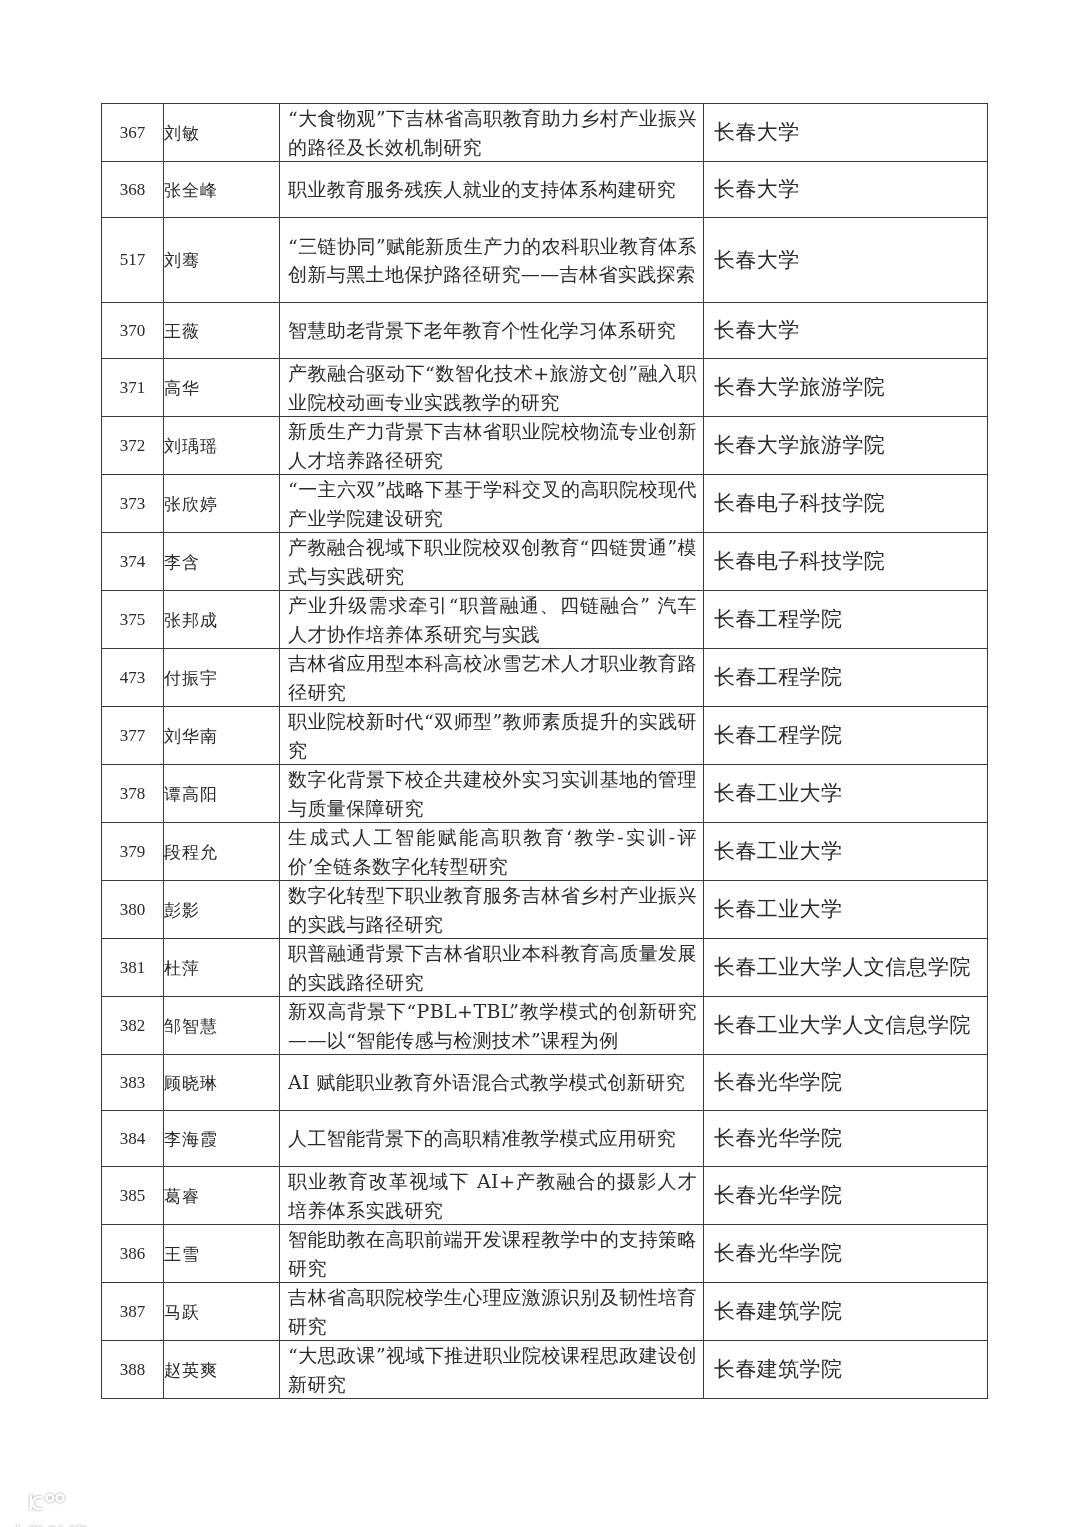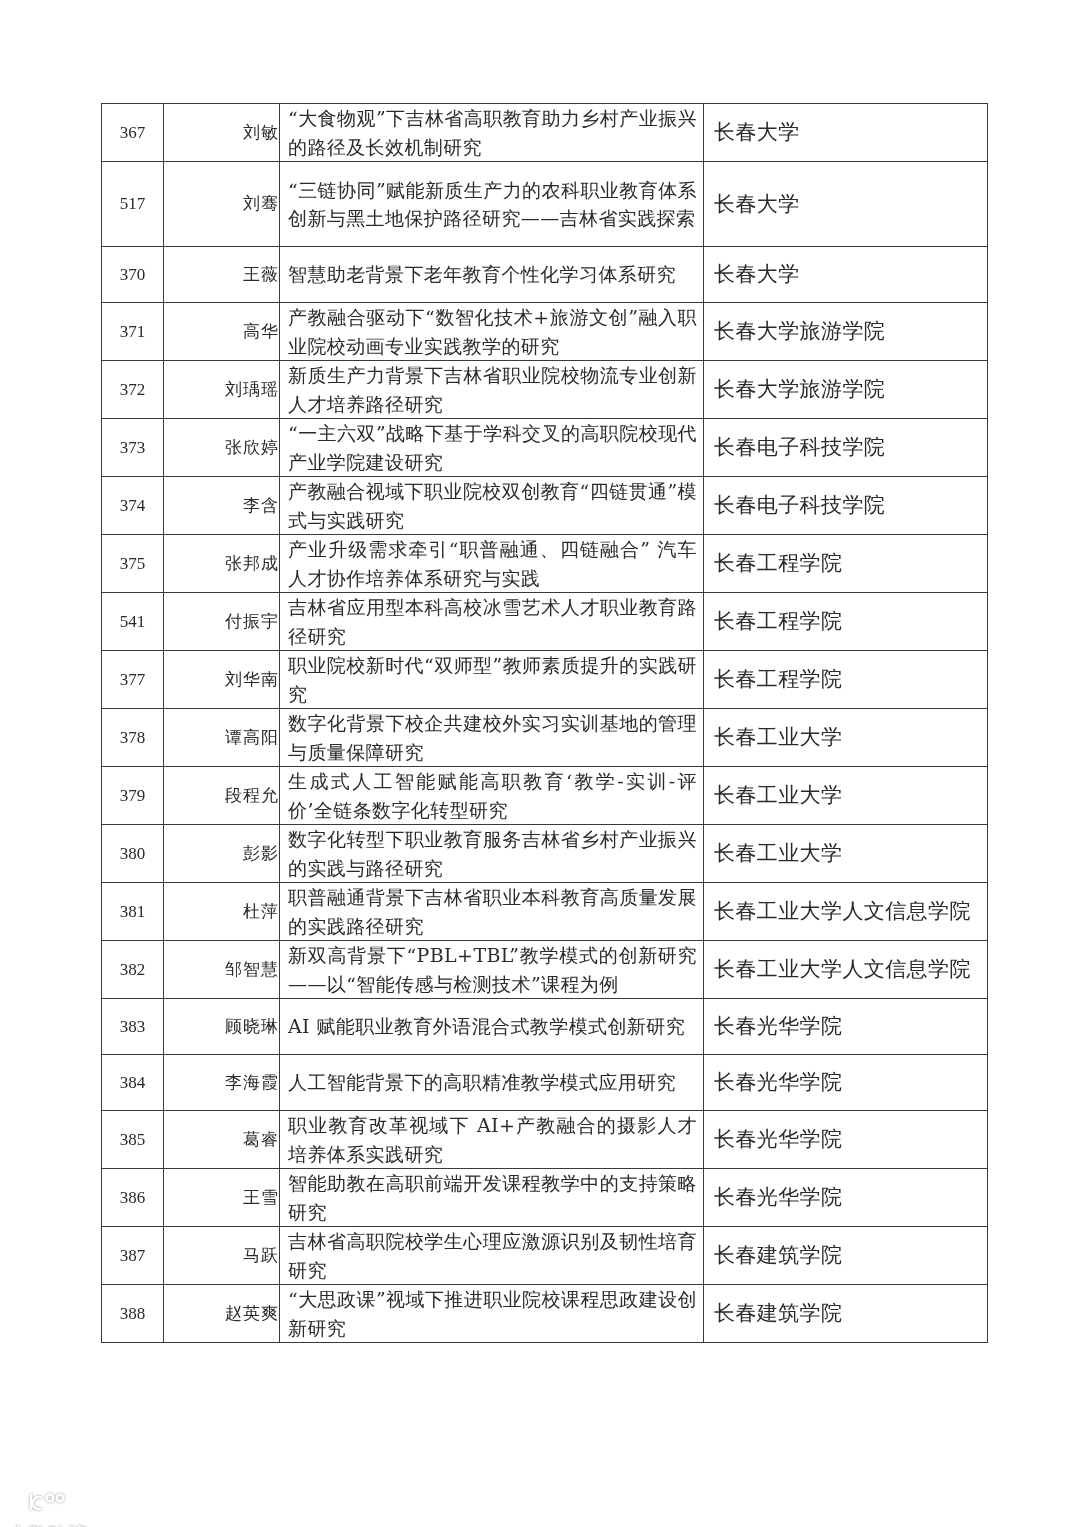--- a/index.html
+++ b/index.html
@@ -41,24 +41,23 @@
   col.c-title { width: 424px; }
   col.c-org { width: 284px; }
   tr.r2 td { height: 55px; }
   tr.r3 td { height: 84px; }
   td.no {
     text-align: center;
     font-family: "Liberation Serif", "DejaVu Serif", serif;
     font-size: 17px;
   }
   td.name {
-    text-align: right;
+    text-align: left;
     font-size: 18px;
     letter-spacing: 1px;
-    font-family: Liberation Serif, serif;
   }
   td.title, td.org {
     vertical-align: top;
     text-align: left;
   }
   td.title .txt {
     display: block;
     padding: 0 6px 0 8px;
     text-align: justify;
     font-size: 19px;
@@ -108,20 +107,30 @@
         <tr class="r2">
           <td class="no">367</td>
           <td class="name">刘敏</td>
           <td class="title">
             <span class="txt">“大食物观”下吉林省高职教育助力乡村产业振兴的路径及长效机制研究</span>
           </td>
           <td class="org">
             <span class="txt">长春大学</span>
           </td>
         </tr>
+        <tr class="r2">
+          <td class="no">368</td>
+          <td class="name">张全峰</td>
+          <td class="title">
+            <span class="txt">职业教育服务残疾人就业的支持体系构建研究</span>
+          </td>
+          <td class="org">
+            <span class="txt">长春大学</span>
+          </td>
+        </tr>
         <tr class="r3">
           <td class="no">517</td>
           <td class="name">刘骞</td>
           <td class="title">
             <span class="txt">“三链协同”赋能新质生产力的农科职业教育体系创新与黑土地保护路径研究——吉林省实践探索</span>
           </td>
           <td class="org">
             <span class="txt">长春大学</span>
           </td>
         </tr>
@@ -179,21 +188,21 @@
           <td class="no">375</td>
           <td class="name">张邦成</td>
           <td class="title">
             <span class="txt">产业升级需求牵引“职普融通、四链融合” 汽车人才协作培养体系研究与实践</span>
           </td>
           <td class="org">
             <span class="txt">长春工程学院</span>
           </td>
         </tr>
         <tr class="r2">
-          <td class="no">541</td>
+          <td class="no">473</td>
           <td class="name">付振宇</td>
           <td class="title">
             <span class="txt">吉林省应用型本科高校冰雪艺术人才职业教育路径研究</span>
           </td>
           <td class="org">
             <span class="txt">长春工程学院</span>
           </td>
         </tr>
         <tr class="r2">
           <td class="no">377</td>

